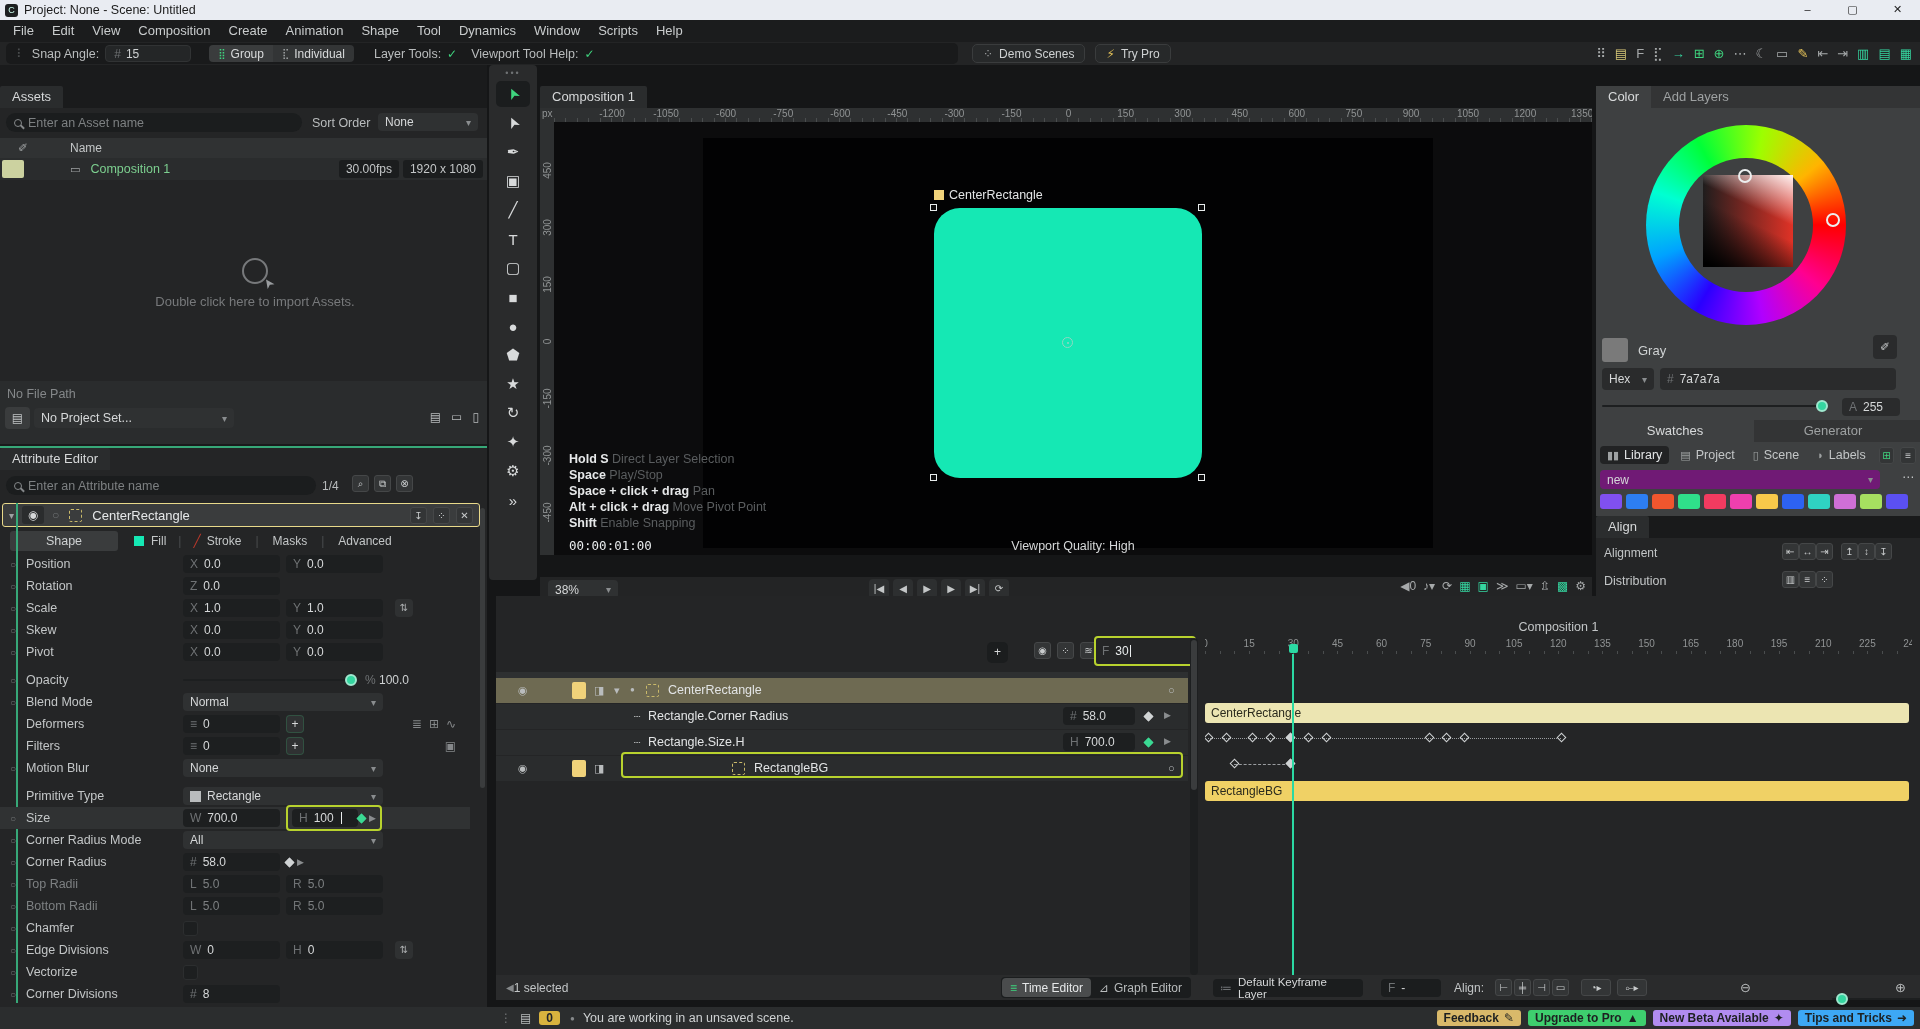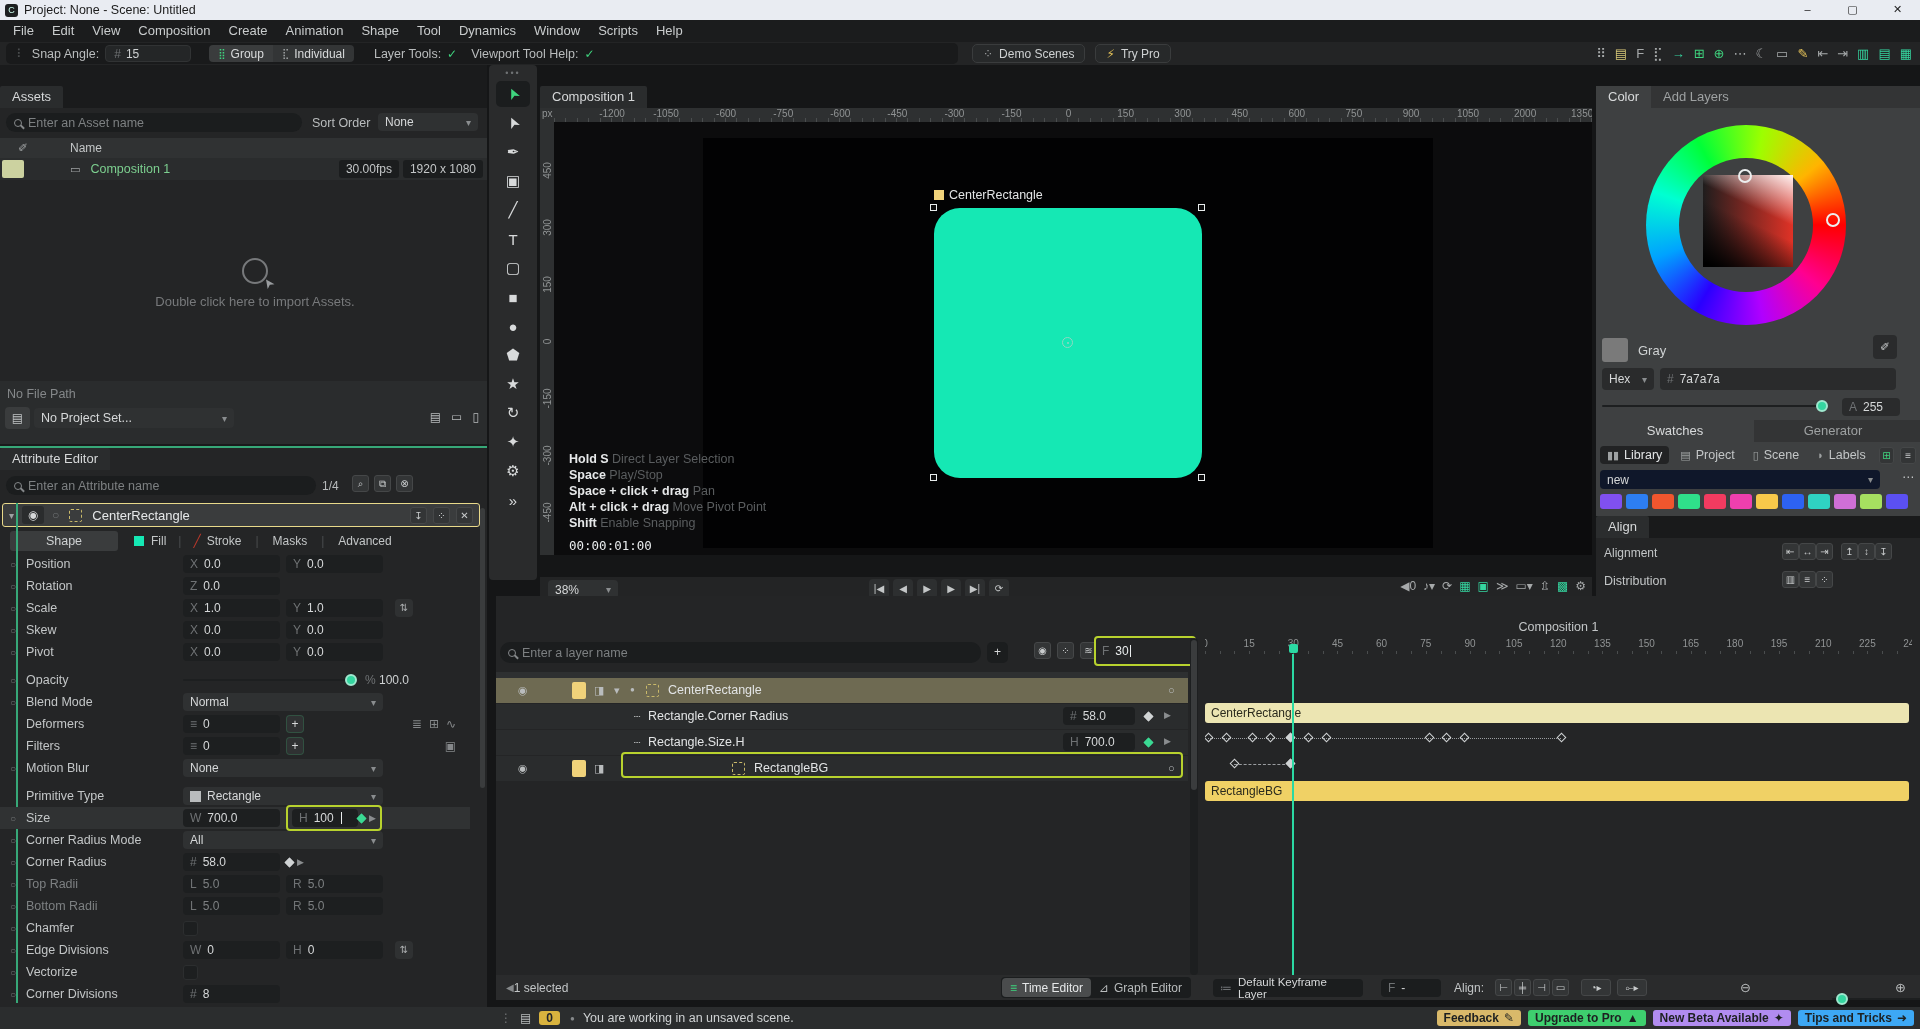--- a/index.html
+++ b/index.html
@@ -600,21 +600,21 @@
         <span class="rt" style="left: 400.42px;">-300</span>
         <span class="rt" style="left: 457.49px;">-150</span>
         <span class="rt" style="left: 514.56px;">0</span>
         <span class="rt" style="left: 571.63px;">150</span>
         <span class="rt" style="left: 628.7px;">300</span>
         <span class="rt" style="left: 685.77px;">450</span>
         <span class="rt" style="left: 742.84px;">600</span>
         <span class="rt" style="left: 799.91px;">750</span>
         <span class="rt" style="left: 856.98px;">900</span>
         <span class="rt" style="left: 914.05px;">1050</span>
-        <span class="rt" style="left: 971.12px;">2000</span>
+        <span class="rt" style="left: 971.12px;">1200</span>
         <span class="rt" style="left: 1028.19px;">1350</span>
       </div>
     <div id="vp-rleft">
         <span class="rl" style="top: 43px;">450</span>
         <span class="rl" style="top: 100.07px;">300</span>
         <span class="rl" style="top: 157.14px;">150</span>
         <span class="rl" style="top: 214.21px;">0</span>
         <span class="rl" style="top: 271.28px;">-150</span>
         <span class="rl" style="top: 328.35px;">-300</span>
         <span class="rl" style="top: 385.42px;">-450</span>
@@ -632,20 +632,21 @@
       </div>
       <div id="pivot"></div>
       <div id="hints">
           <div class="hint"><span class="hk">Hold S</span><span class="hd"> Direct Layer Selection</span></div>
           <div class="hint"><span class="hk">Space</span><span class="hd"> Play/Stop</span></div>
           <div class="hint"><span class="hk">Space + click + drag</span><span class="hd"> Pan</span></div>
           <div class="hint"><span class="hk">Alt + click + drag</span><span class="hd"> Move Pivot Point</span></div>
           <div class="hint"><span class="hk">Shift</span><span class="hd"> Enable Snapping</span></div>
         </div>
       <div id="timecode">00:00:01:00</div>
+      <div id="vq">Viewport Quality: High</div>
     </div>
     <div id="vp-footer">
       <span id="zoomfield" class="select">
         <span>38%</span>
           <span class="car">▾</span>
       </span>
       <div id="playback">
           <span class="pbtn">|◀</span>
           <span class="pbtn">◀</span>
           <span class="pbtn">▶</span>
@@ -719,21 +720,21 @@
         <span class="srci">▯</span>
         <span>Scene</span>
       </span>
       <span class="srcchip">
         <span class="srci">◗</span>
         <span>Labels</span>
       </span>
       <span class="ibtn" style="color: rgb(63, 212, 126); margin-left: 2px;">⊞</span>
       <span class="ibtn" style="margin-left: 2px;">≡</span>
     </div>
-  <div id="newrow" class="select" style="background:#0f172a;">
+  <div id="newrow" class="select" style="background:#701a75;">
     <span>new</span>
       <span class="car">▾</span>
   </div>
   <span id="newdots">⋯</span>
   <div id="chips">
       <span class="chip" style="background: rgb(128, 80, 240);"></span>
       <span class="chip" style="background: rgb(45, 126, 242);"></span>
       <span class="chip" style="background: rgb(240, 86, 46);"></span>
       <span class="chip" style="background: rgb(47, 224, 138);"></span>
       <span class="chip" style="background: rgb(242, 59, 96);"></span>
@@ -763,24 +764,20 @@
     <div class="abs" style="left:186px;top:55px;display:flex;" id="align-d">
         <span class="ibtn">▥</span>
         <span class="ibtn">≡</span>
         <span class="ibtn">⁘</span>
       </div>
   </div>
 </div>
 
 <div id="timeline">
   <div id="tl-comp-title">Composition 1</div>
-  <div class="searchpill" style="left:4px;top:46px;width:481px;height:21px;">
-    <span class="mag"></span>
-    <span class="ph">Enter a layer name</span>
-  </div>
   <span class="abs" style="left:491px;top:46px;width:21px;height:21px;background:#1b1d1e;border-radius:5px;text-align:center;line-height:20px;color:#d6d8d9;">+</span>
   <span id="tl-ticons" class="abs" style="left:538px;top:46px;display:flex;gap:6px;">
       <span class="ibtn">◉</span>
       <span class="ibtn">⁘</span>
       <span class="ibtn">≋</span>
     </span>
   <div id="tl-hl-f">
     <span class="pfx">F</span>
     <span style="margin-left:6px;color:#e9eced;">30</span>
     <span class="caret"></span>

